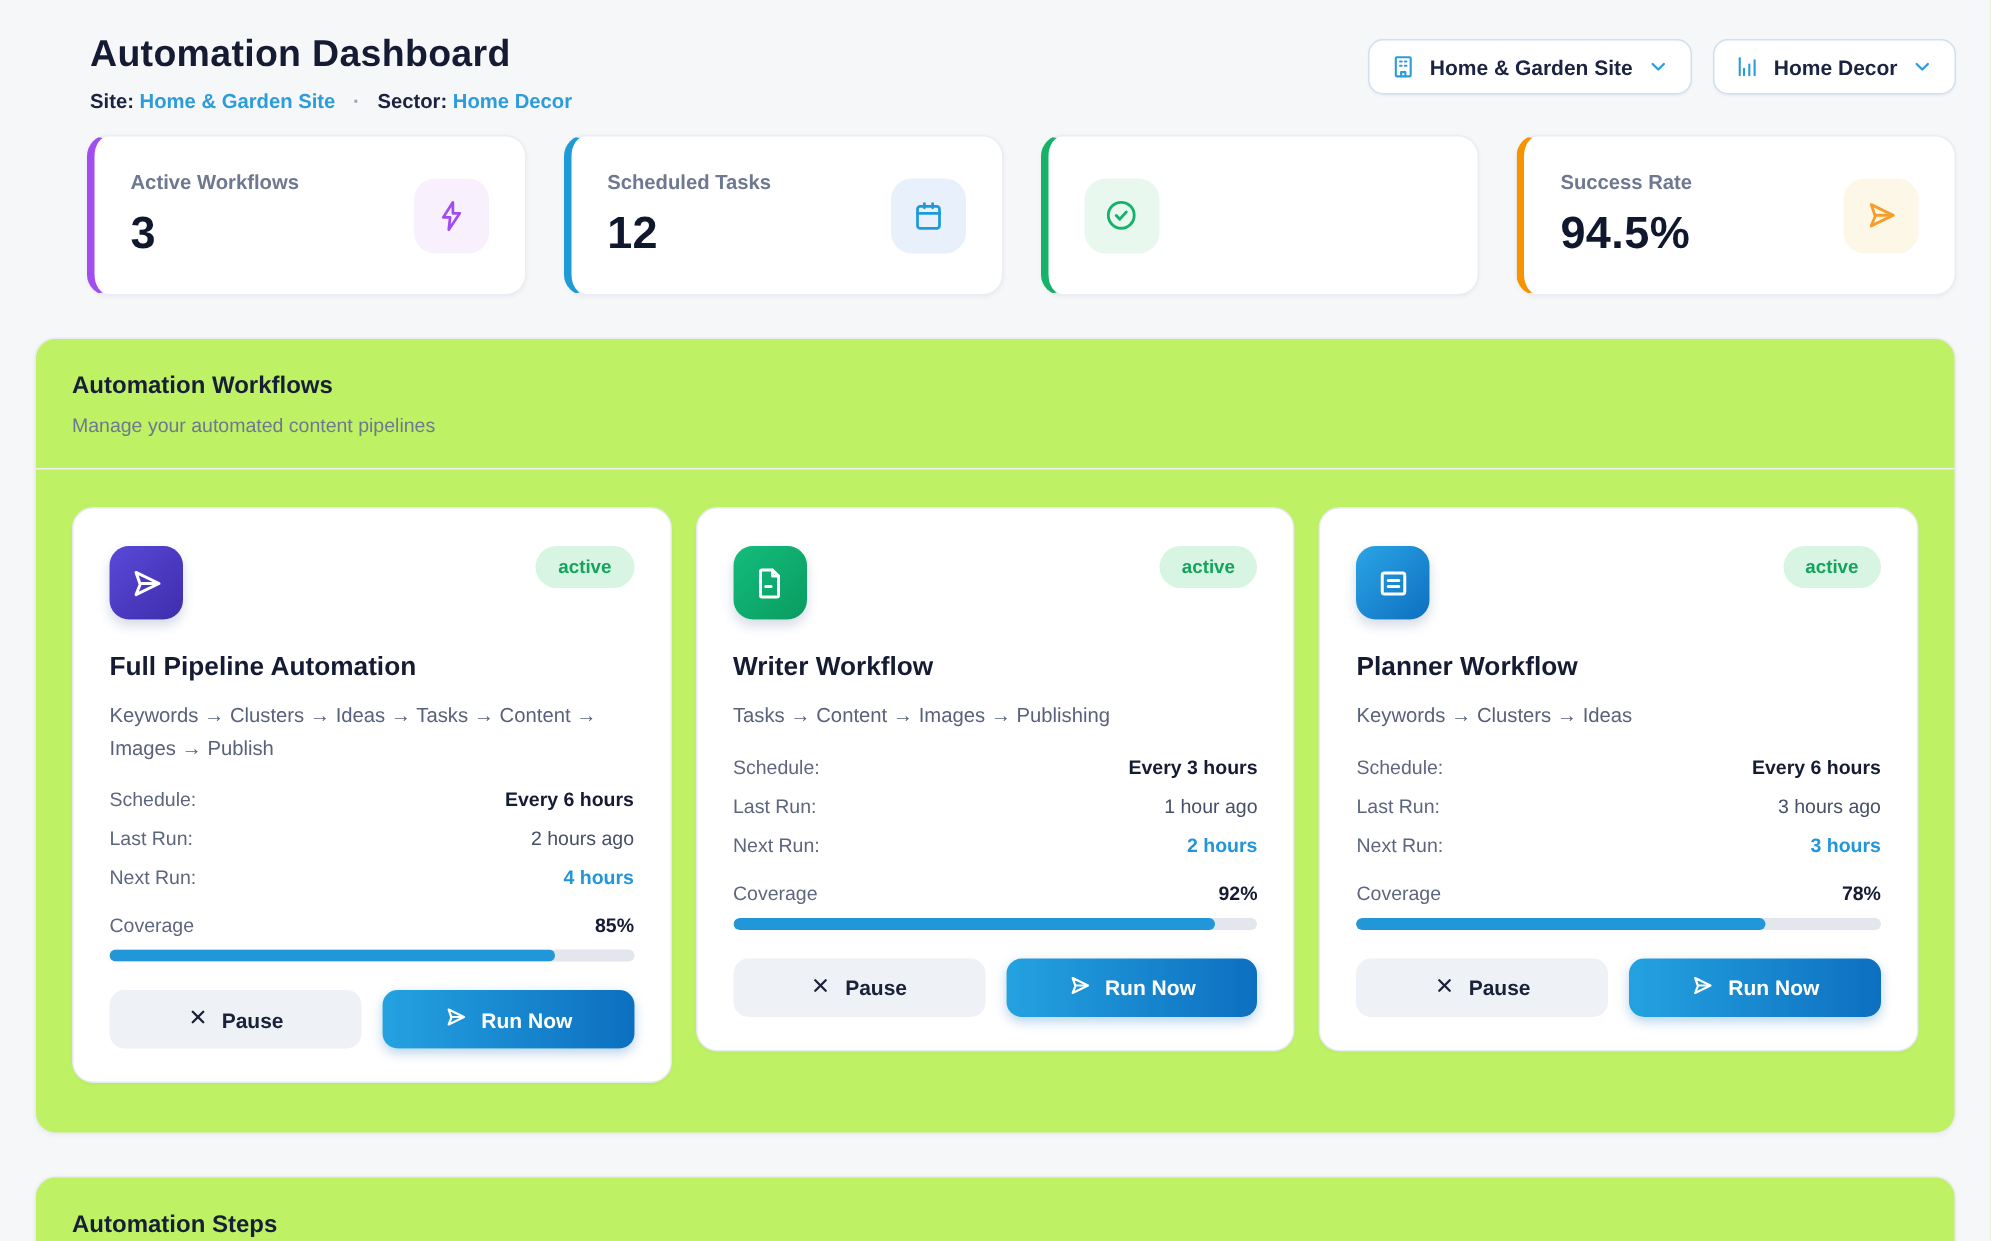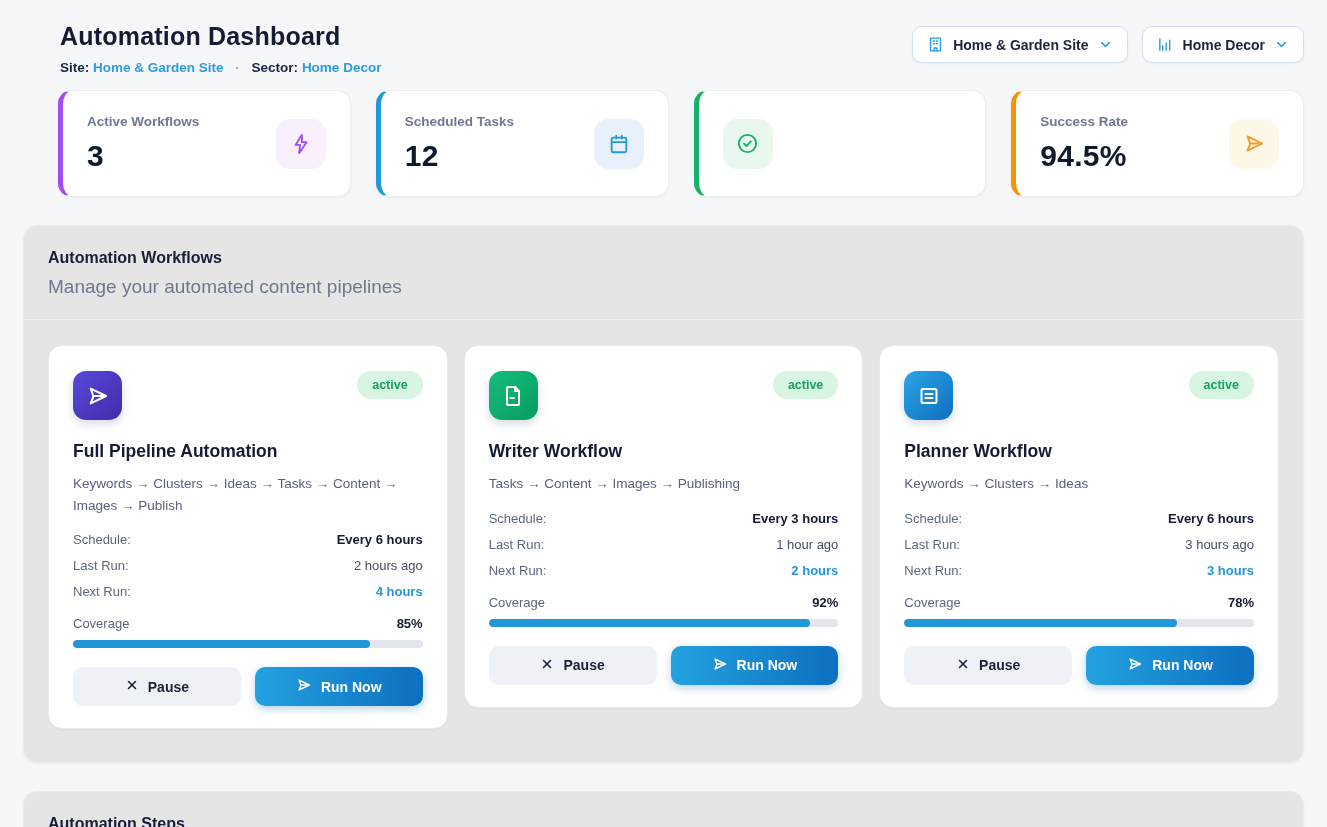--- a/index.html
+++ b/index.html
@@ -33,26 +33,26 @@
     background: #fff; border: 1px solid #ebedf2; border-left-width: 5px; border-left-style: solid;
     border-radius: 14px; padding: 22px 24px; height: 107px;
     display: flex; justify-content: space-between; align-items: center;
     box-shadow: 0 1px 3px rgba(16,24,40,.05);
   }
   .stat-label { font-size: 13.5px; color: #6e7890; font-weight: 600; }
   .stat-value { font-size: 30px; font-weight: 800; color: #10182e; margin-top: 10px; letter-spacing: .3px; }
   .stat-icon { width: 50px; height: 50px; border-radius: 14px; display: flex; align-items: center; justify-content: center; }
   
   .section-card {
-    background: #e5e5e5; border: 1px solid #e9ebf0; border-radius: 14px; margin-top: 28px;
+    background: #bef264; border: 1px solid #e9ebf0; border-radius: 14px; margin-top: 28px;
     box-shadow: 0 1px 3px rgba(16,24,40,.04); overflow: hidden;
   }
   .section-head { padding: 23px 24px 21px; border-bottom: 1px solid #eef0f4; }
   .section-title { font-size: 16px; font-weight: 800; color: #171e37; }
-  .section-sub { margin-top: 9px; font-size: 19px; color: #6e7890; }
+  .section-sub { margin-top: 9px; font-size: 13px; color: #6e7890; }
   .section-body { padding: 25px 24px 33px; }
   
   .wf-grid { display: grid; grid-template-columns: repeat(3, 1fr); gap: 16px; align-items: start; }
   .wf-card { background: #fff; border: 1px solid #e5e9f0; border-radius: 14px; padding: 25px 24px 22px; box-shadow: 0 1px 2px rgba(16,24,40,.03); }
   .wf-top { display: flex; justify-content: space-between; align-items: flex-start; }
   .wf-icon { width: 49px; height: 49px; border-radius: 13px; display: flex; align-items: center; justify-content: center; color: #fff; box-shadow: 0 4px 8px rgba(30,60,120,.18); }
   .badge { background: #d8f5e4; color: #14a35c; font-size: 12.5px; font-weight: 800; padding: 7px 15px; border-radius: 999px; }
   .wf-title { margin-top: 21px; font-size: 17.5px; font-weight: 800; color: #141b33; }
   .wf-pipeline { margin-top: 11px; font-size: 13.5px; color: #59627c; line-height: 1.6; }
   .wf-rows { margin-top: 16px; }

